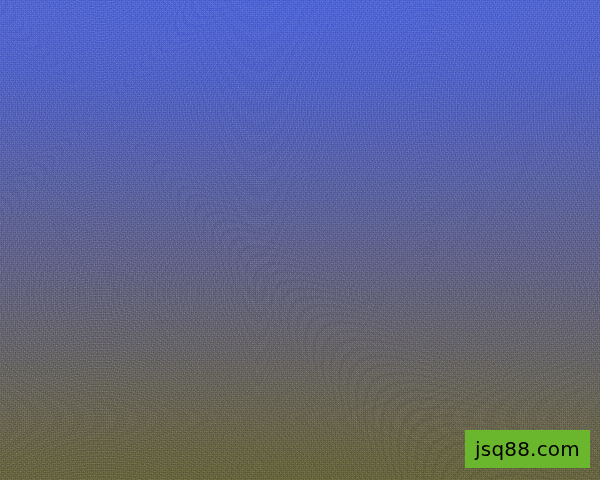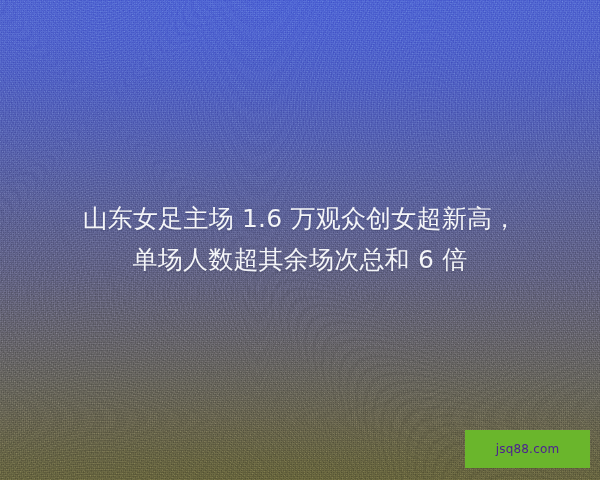--- a/index.html
+++ b/index.html
@@ -111,39 +111,35 @@
     left: 465px;
     top: 430px;
     width: 125px;
     height: 38px;
     background: #6ab62c;
     display: flex;
     align-items: center;
     justify-content: center;
   }
   .watermark-label {
-    color: #4c1d95;
-    font-size: 12px;
+    color: #000000;
+    font-size: 20px;
     line-height: 1;
     letter-spacing: 0.2px;
     font-family: "DejaVu Sans", "Liberation Sans", sans-serif;
   }
 </style>
 </head>
 <body>
 
 <div class="canvas">
 
   <div class="bg-gradient"></div>
   <div class="bg-haze"></div>
   <div class="bg-noise"></div>
   <div class="bg-noise-fine"></div>
 
-  <div class="headline">
-    <span class="line">山东女足主场 1.6 万观众创女超新高，</span>
-    <span class="line">单场人数超其余场次总和 6 倍</span>
-  </div>
 
   <div class="watermark">
     <span class="watermark-label">jsq88.com</span>
   </div>
 
 </div>
 
 </body></html>

